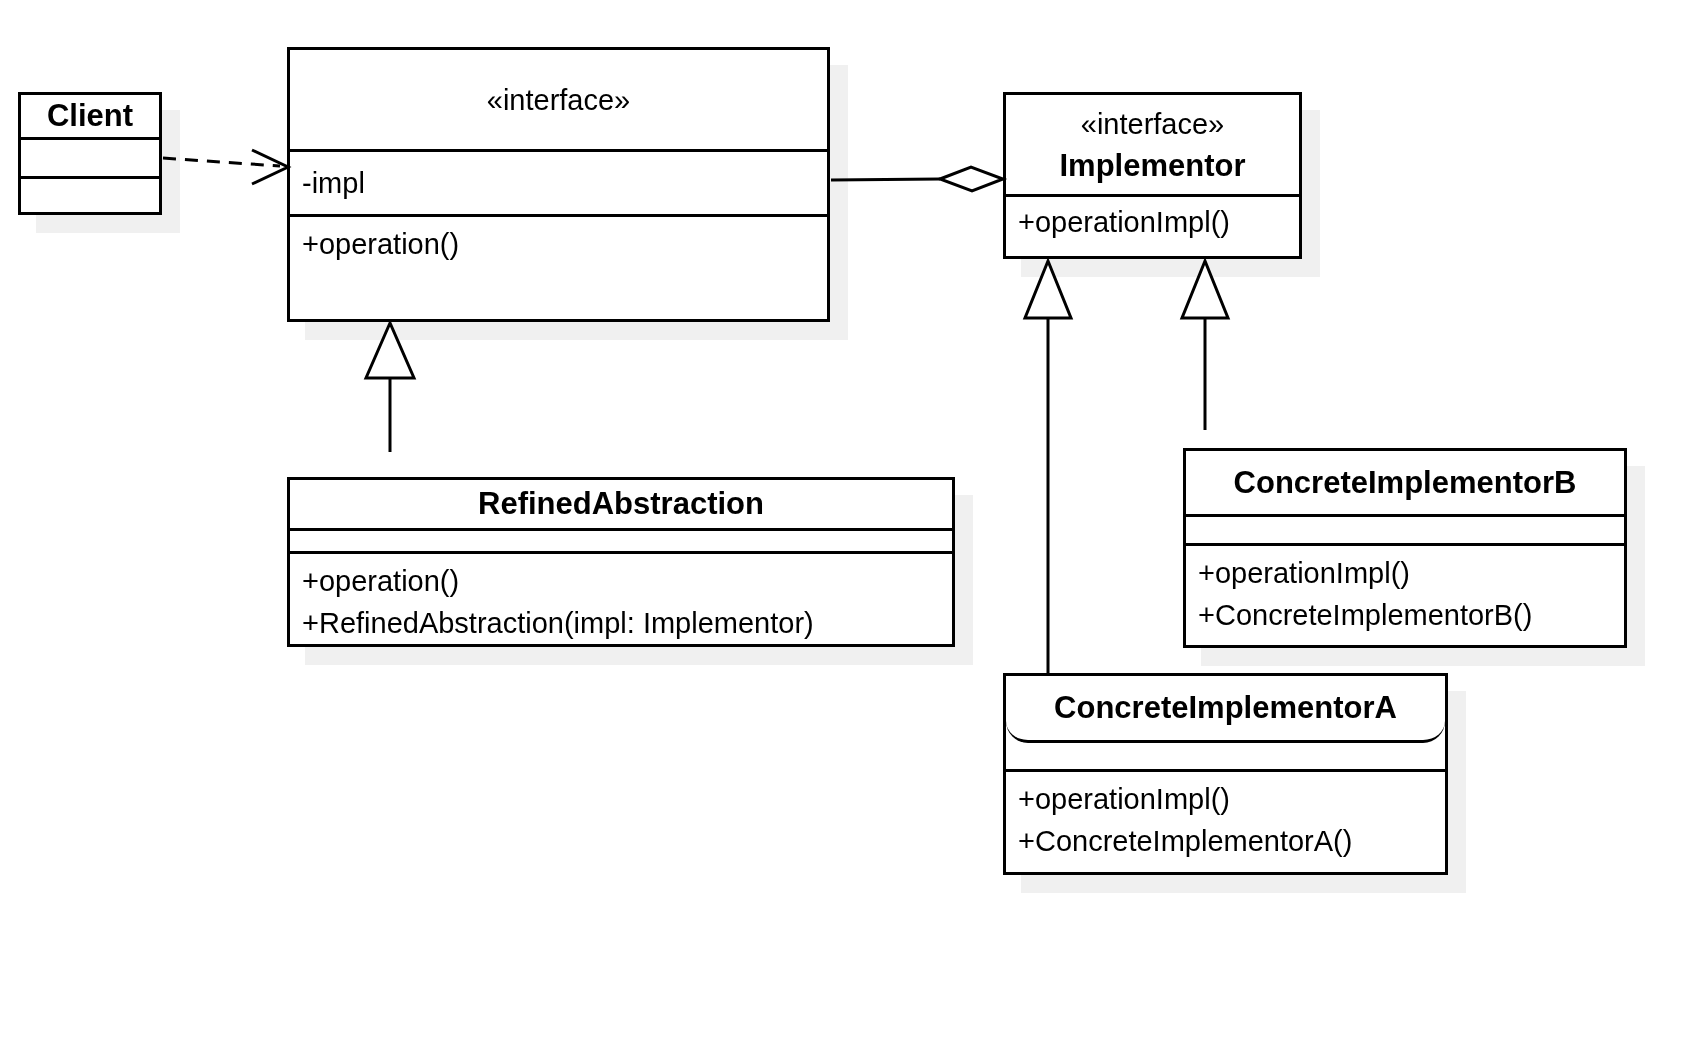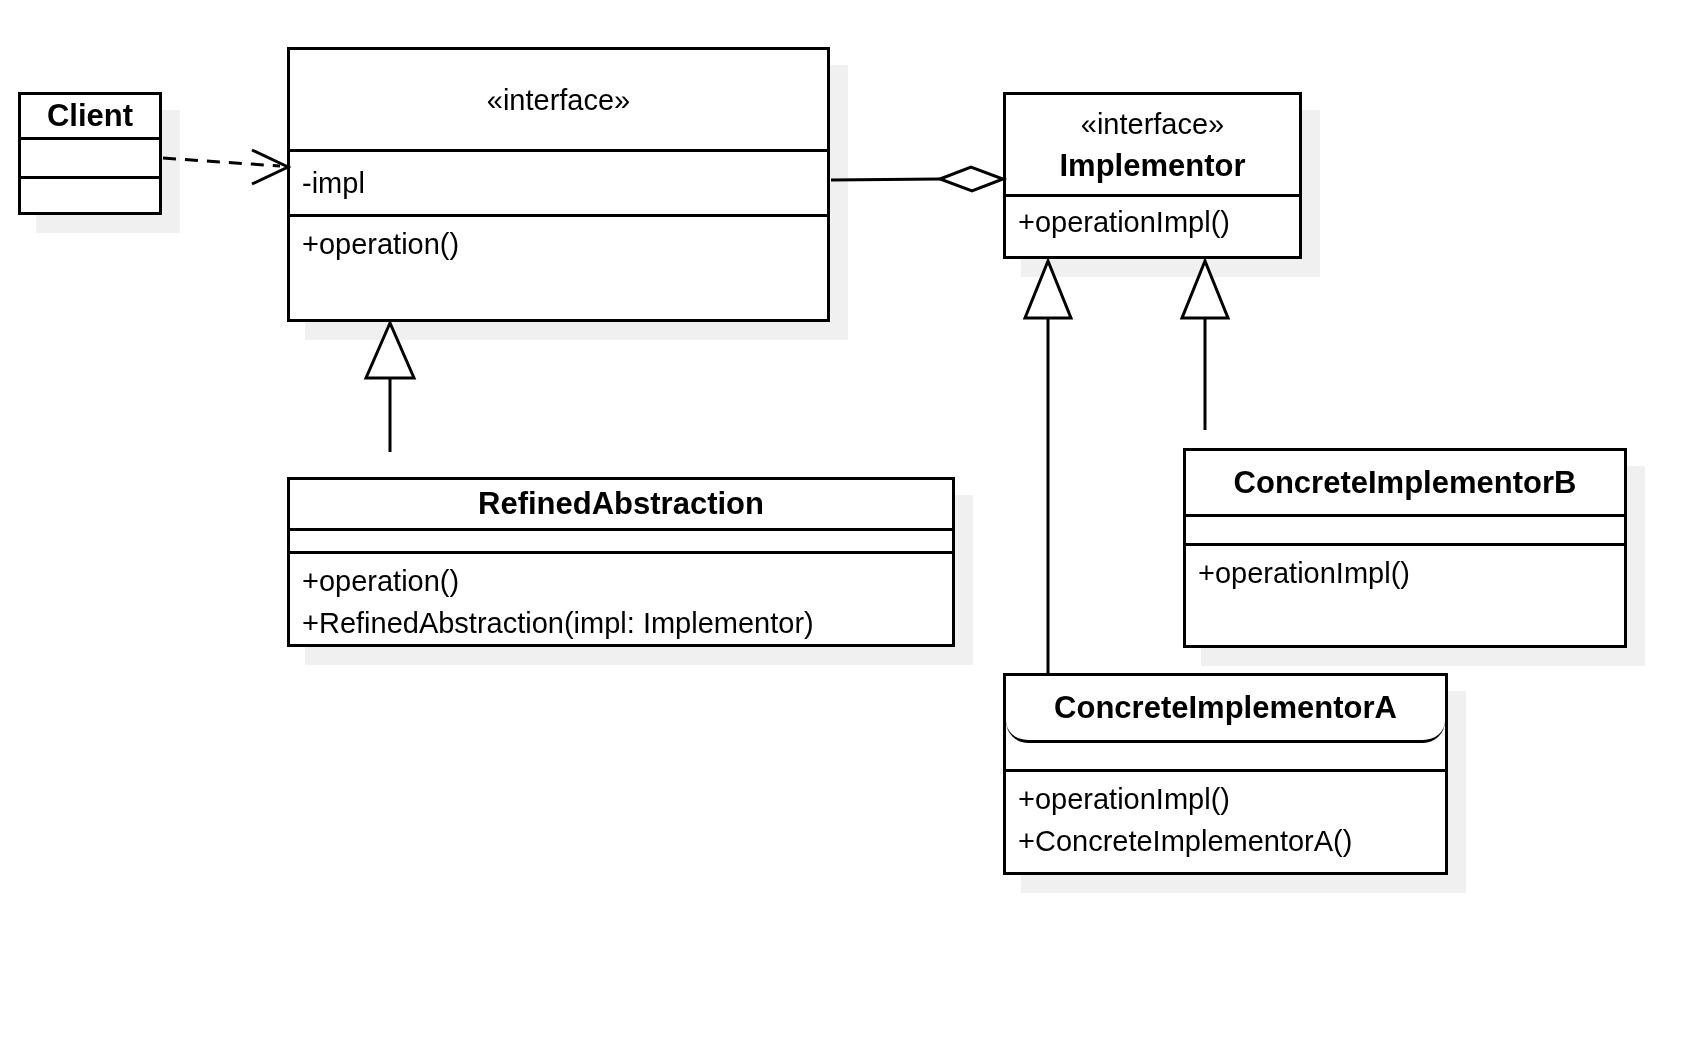--- a/index.html
+++ b/index.html
@@ -91,20 +91,21 @@
     </div>
   </div>
 
   <div class="uml-box" style="left:1183px;top:448px;width:444px;height:200px;">
     <div class="sect divided title-sect" style="height:66px;">
       <div class="class-name">ConcreteImplementorB</div>
     </div>
     <div class="sect divided" style="height:29px;"></div>
     <div class="sect ops-sect" style="flex:1;">
       <div class="ops-line">+operationImpl()</div>
+      <div class="ops-line">+ConcreteImplementorB()</div>
     </div>
   </div>
 
   <div class="uml-box" style="left:1003px;top:673px;width:445px;height:202px;">
     <div class="sect divided title-sect" style="height:67px;border-radius:22px;">
       <div class="class-name">ConcreteImplementorA</div>
     </div>
     <div class="sect divided" style="height:29px;"></div>
     <div class="sect ops-sect" style="flex:1;">
       <div class="ops-line">+operationImpl()</div>

